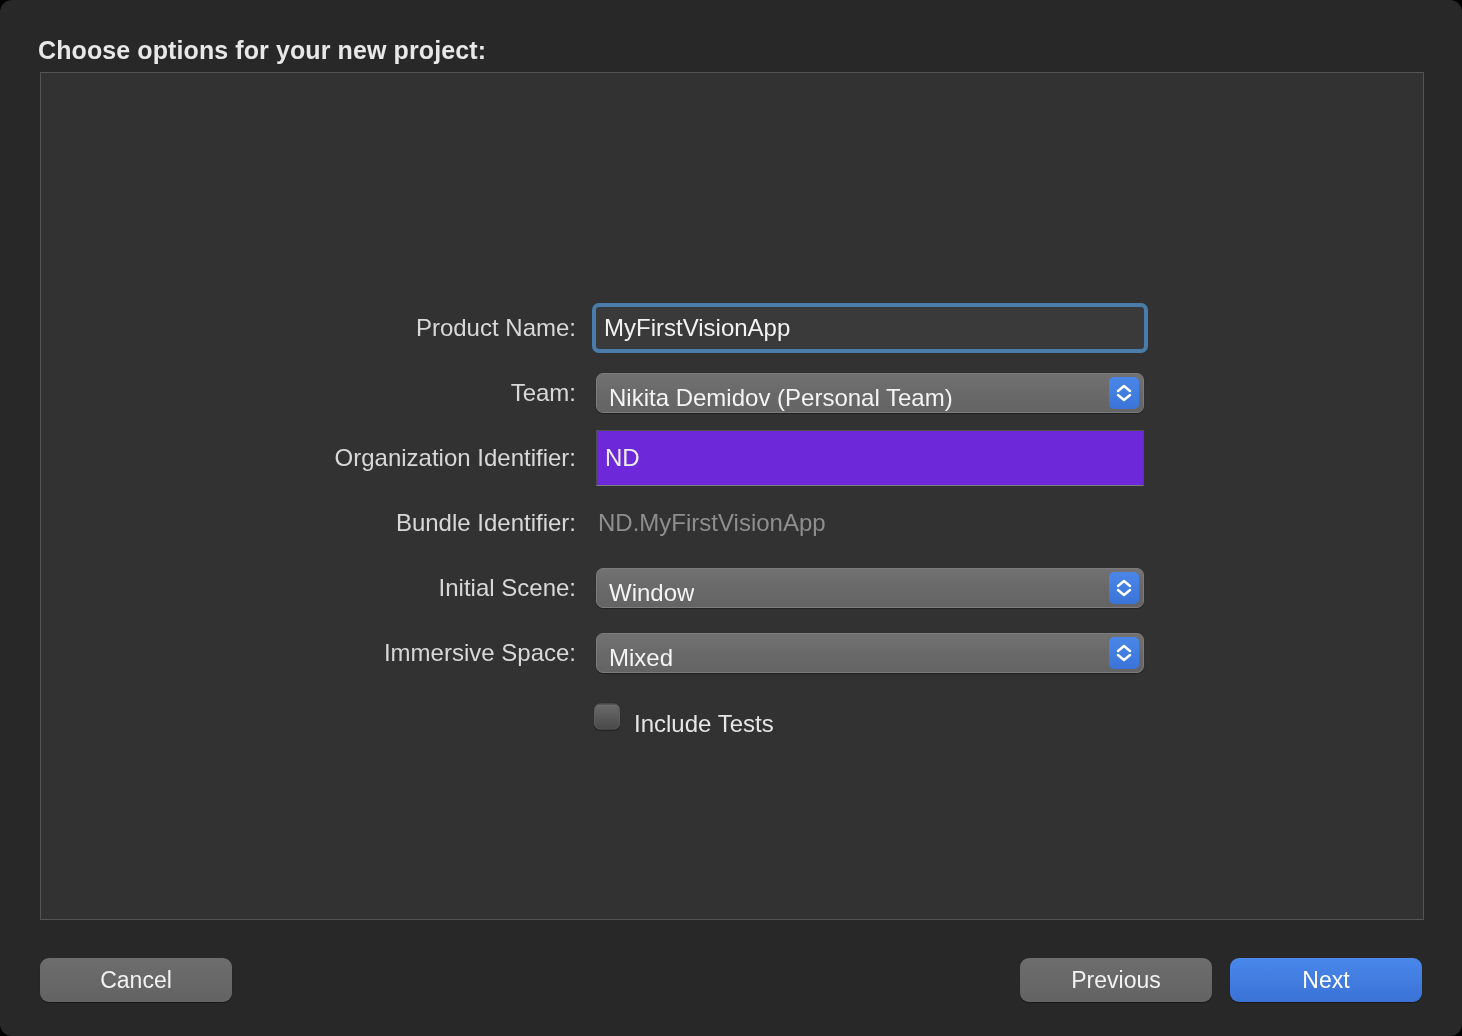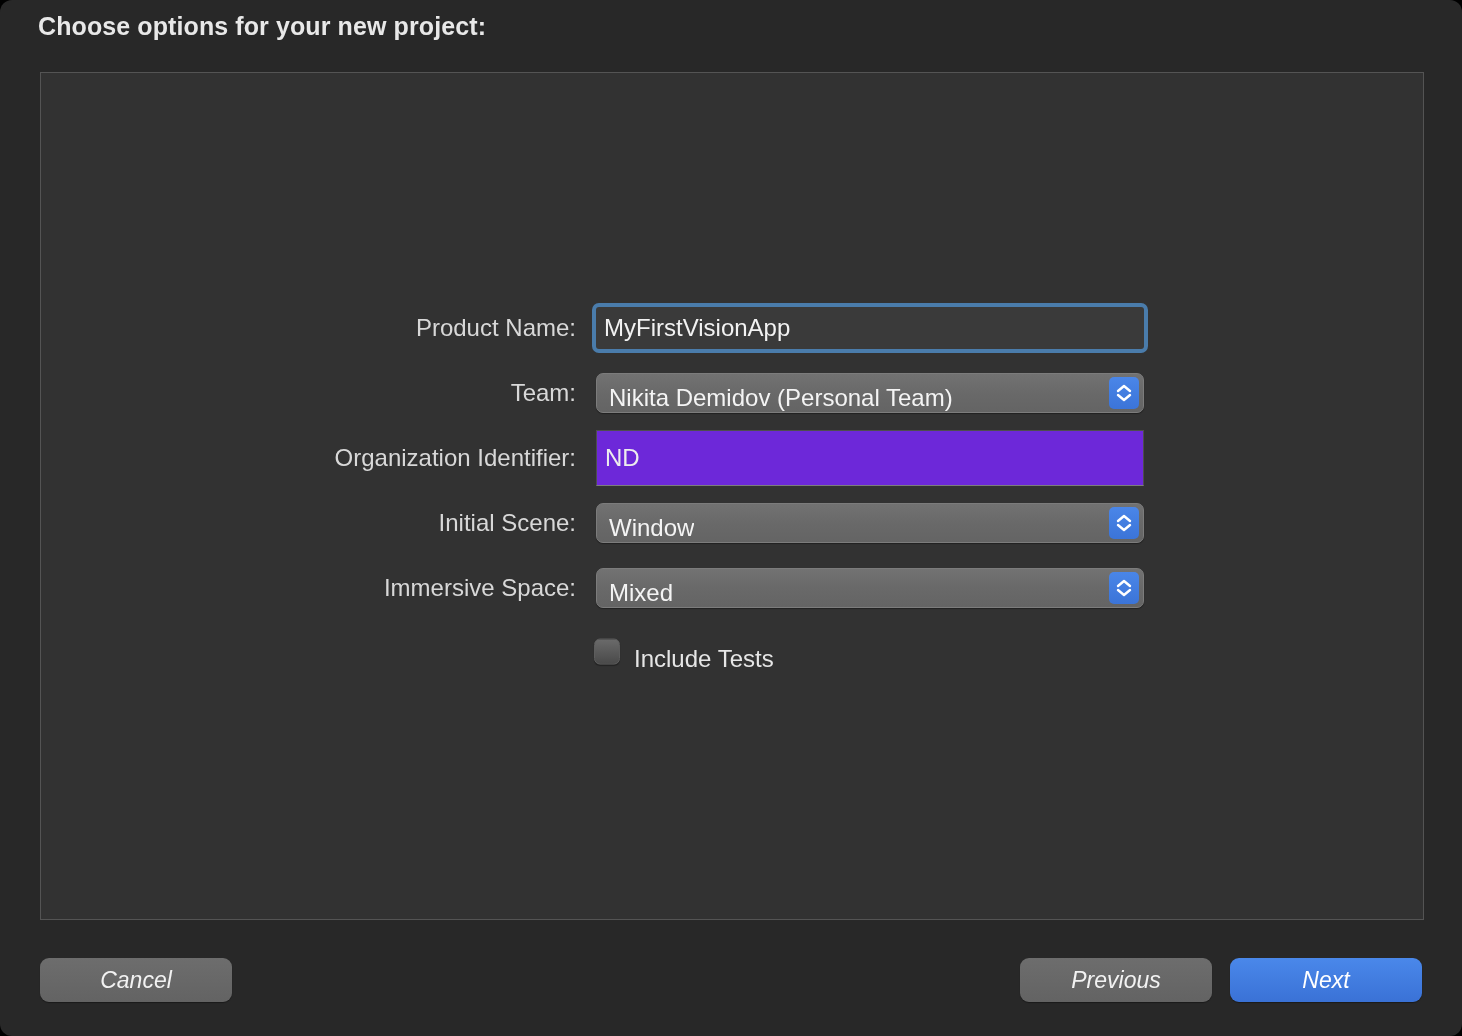--- a/index.html
+++ b/index.html
@@ -19,21 +19,21 @@
     height: 1036px;
     background: #282828;
     border-radius: 12px;
     overflow: hidden;
   }
 
   
   #heading {
     position: absolute;
     left: 38px;
-    top: 12px;
+    top: 36px;
     font-size: 25px;
     font-weight: bold;
     color: #e8e8e8;
     letter-spacing: 0.1px;
     white-space: nowrap;
   }
 
   
   #panel {
     position: absolute;
@@ -180,21 +180,20 @@
     margin-top: 15px;
   }
 
   
   #footer {
     position: absolute;
     left: 0;
     top: 958px;
     width: 1462px;
     height: 48px;
-    font-style: italic;
   }
 
   .btn {
     position: absolute;
     top: 0;
     height: 44px;
     border-radius: 9px;
     display: flex;
     align-items: center;
     justify-content: center;
@@ -255,20 +254,26 @@
 
       <div class="row">
         <div class="row-label">Organization Identifier:</div>
         <div class="row-control">
           <div class="textfield">
             <span class="value">ND</span>
           </div>
         </div>
       </div>
 
+      <div class="row">
+        <div class="row-label">Bundle Identifier:</div>
+        <div class="row-control">
+          <div class="statictext">ND.MyFirstVisionApp</div>
+        </div>
+      </div>
 
       <div class="row">
         <div class="row-label">Initial Scene:</div>
         <div class="row-control">
           <div class="popup">
             <span class="value">Window</span>
             <span class="stepper-icon">
               <svg width="18" height="22" viewBox="0 0 18 22" aria-hidden="true">
                 <path d="M3 9 L9 4 L15 9" fill="none" stroke="#ffffff" stroke-width="2.4" stroke-linecap="round" stroke-linejoin="round"></path>
                 <path d="M3 13 L9 18 L15 13" fill="none" stroke="#ffffff" stroke-width="2.4" stroke-linecap="round" stroke-linejoin="round"></path>

